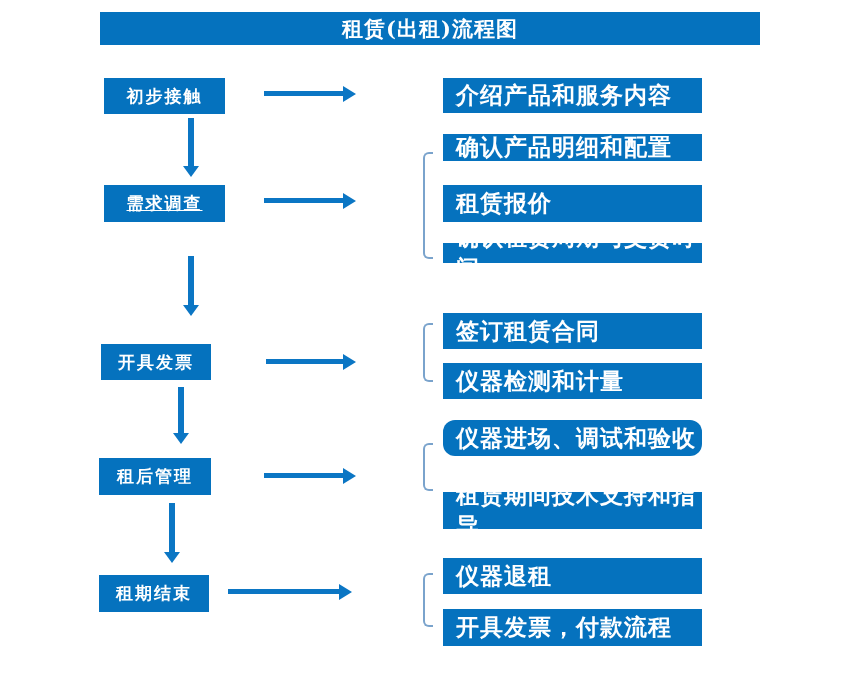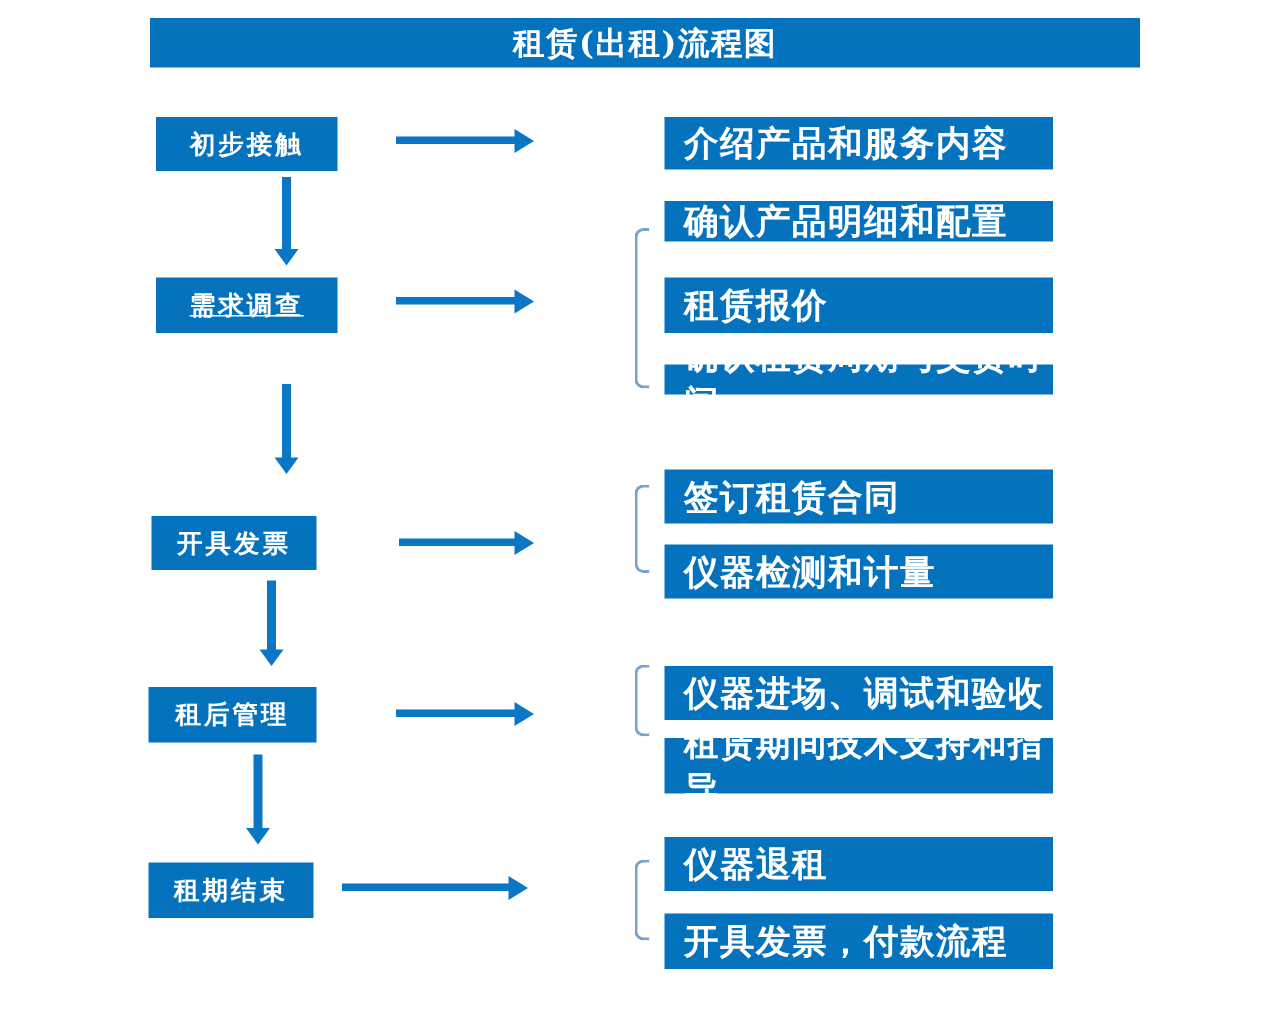--- a/index.html
+++ b/index.html
@@ -139,21 +139,21 @@
     <span class="bar"></span>
     <span class="head"></span>
   </div>
 
   <div class="box lbox" style="left:99px; top:458px; width:112px; height:37px;">租后管理</div>
   <div class="harrow" style="left:264px; top:468px; width:92px;">
     <span class="bar"></span>
     <span class="head"></span>
   </div>
   <div class="bracket" style="top:443px; height:48px;"></div>
-  <div class="box rbox" style="top:444px; height:36px;">仪器进场、调试和验收</div>
+  <div class="box rbox" style="top:420px; height:36px;border-radius:12px;">仪器进场、调试和验收</div>
   <div class="box rbox" style="top:492px; height:37px;">租赁期间技术支持和指导</div>
 
   <div class="varrow" style="left:164px; top:503px; height:60px;">
     <span class="bar"></span>
     <span class="head"></span>
   </div>
 
   <div class="box lbox" style="left:99px; top:575px; width:110px; height:37px;">租期结束</div>
   <div class="harrow" style="left:228px; top:584px; width:124px;">
     <span class="bar"></span>

